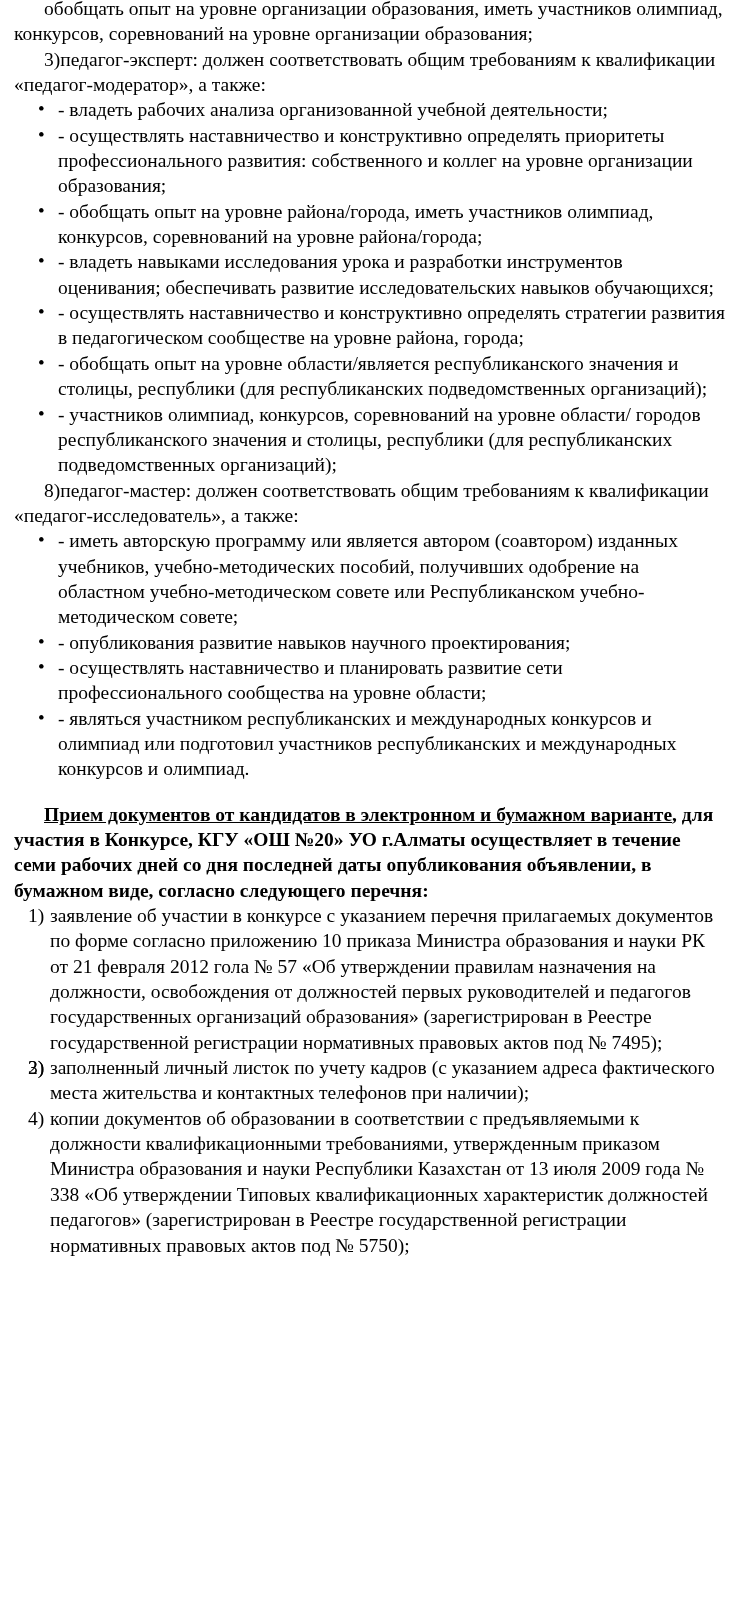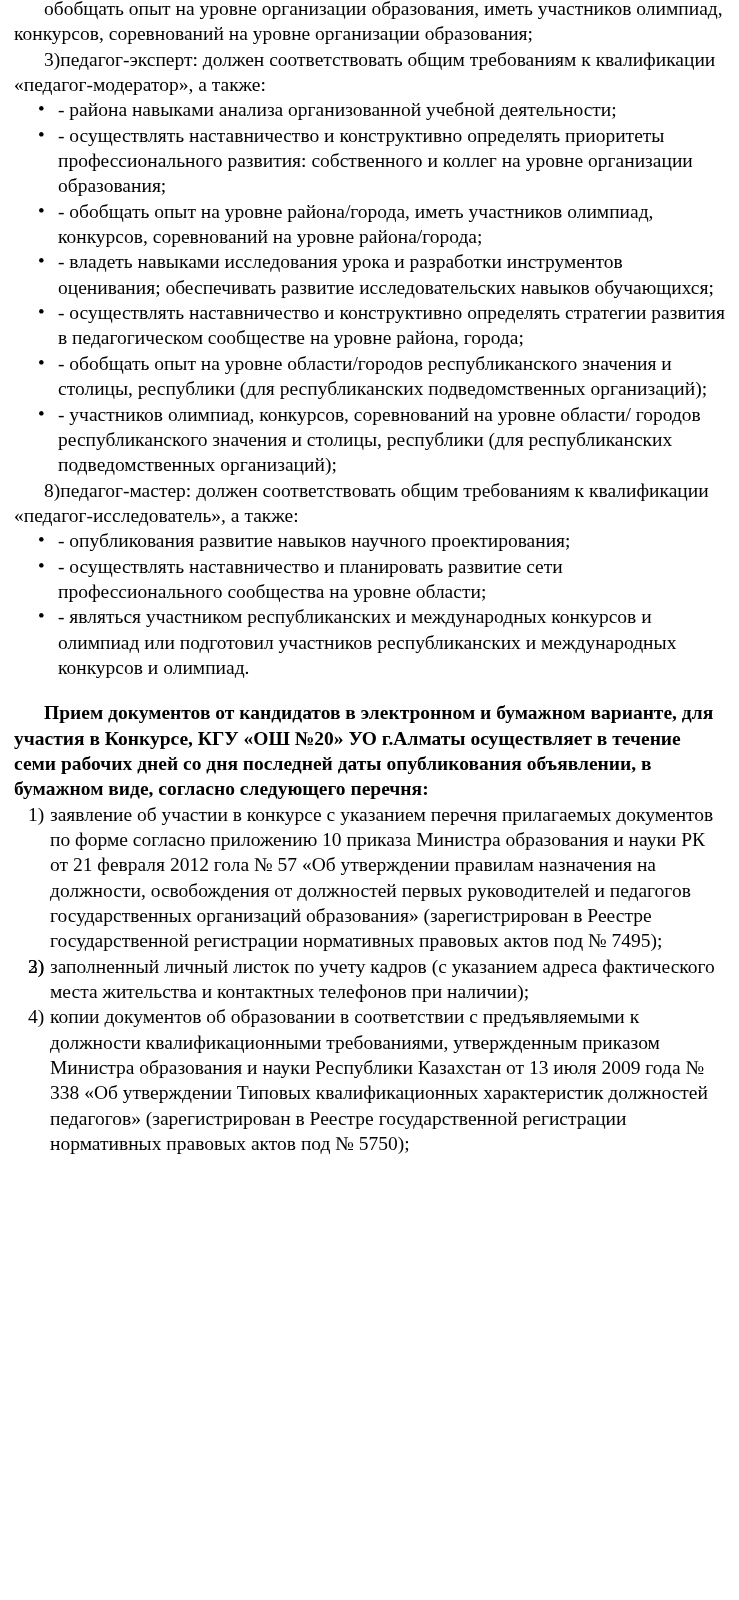--- a/index.html
+++ b/index.html
@@ -68,51 +68,53 @@
     left: 14px;
     top: 0;
   }
   .blockgap {
     height: 20px;
   }
   .bold {
     font-weight: bold;
   }
   .uline {
+    text-decoration: underline;
   }
   .hdr-para {
     font-weight: bold;
     text-indent: 30px;
     margin: 0;
   }
 </style>
 </head>
 <body>
 
 <div class="page">
   <div class="doc">
 
     <p class="para clip-top indent">обобщать опыт на уровне организации образования, иметь участников олимпиад, конкурсов, соревнований на уровне организации образования;</p>
 
     <p class="para indent">3)педагог-эксперт: должен соответствовать общим требованиям к квалификации «педагог-модератор», а также:</p>
     <ul class="bullets">
-      <li>- района навыками анализа организованной учебной деятельности;</li>
+      <li>- владеть рабочих анализа организованной учебной деятельности;</li>
       <li>- осуществлять наставничество и конструктивно определять приоритеты профессионального развития: собственного и коллег на уровне организации образования;</li>
       <li>- обобщать опыт на уровне района/города, иметь участников олимпиад, конкурсов, соревнований на уровне района/города;</li>
     </ul>
 
     <ul class="bullets">
       <li>- владеть навыками исследования урока и разработки инструментов оценивания; обеспечивать развитие исследовательских навыков обучающихся;</li>
       <li>- осуществлять наставничество и конструктивно определять стратегии развития в педагогическом сообществе на уровне района, города;</li>
-      <li>- обобщать опыт на уровне области/городов республиканского значения и столицы, республики (для республиканских подведомственных организаций);</li>
+      <li>- обобщать опыт на уровне области/является республиканского значения и столицы, республики (для республиканских подведомственных организаций);</li>
       <li>- участников олимпиад, конкурсов, соревнований на уровне области/ городов республиканского значения и столицы, республики (для республиканских подведомственных организаций);</li>
     </ul>
 
     <p class="para indent">8)педагог-мастер: должен соответствовать общим требованиям к квалификации «педагог-исследователь», а также:</p>
     <ul class="bullets">
+      <li>- иметь авторскую программу или является автором (соавтором) изданных учебников, учебно-методических пособий, получивших одобрение на областном учебно-методическом совете или Республиканском учебно- методическом совете;</li>
       <li>- опубликования развитие навыков научного проектирования;</li>
       <li>- осуществлять наставничество и планировать развитие сети профессионального сообщества на уровне области;</li>
       <li>- являться участником республиканских и международных конкурсов и олимпиад или подготовил участников республиканских и международных конкурсов и олимпиад.</li>
     </ul>
 
     <div class="blockgap"></div>
 
     <p class="hdr-para"><span class="bold uline">Прием документов от кандидатов в электронном и бумажном варианте</span><span class="bold">, для участия в Конкурсе, КГУ «ОШ №20» УО г.Алматы осуществляет в течение семи рабочих дней со дня последней даты опубликования объявлении, в бумажном виде, согласно следующего перечня:</span></p>
 
     <ol class="numlist">

